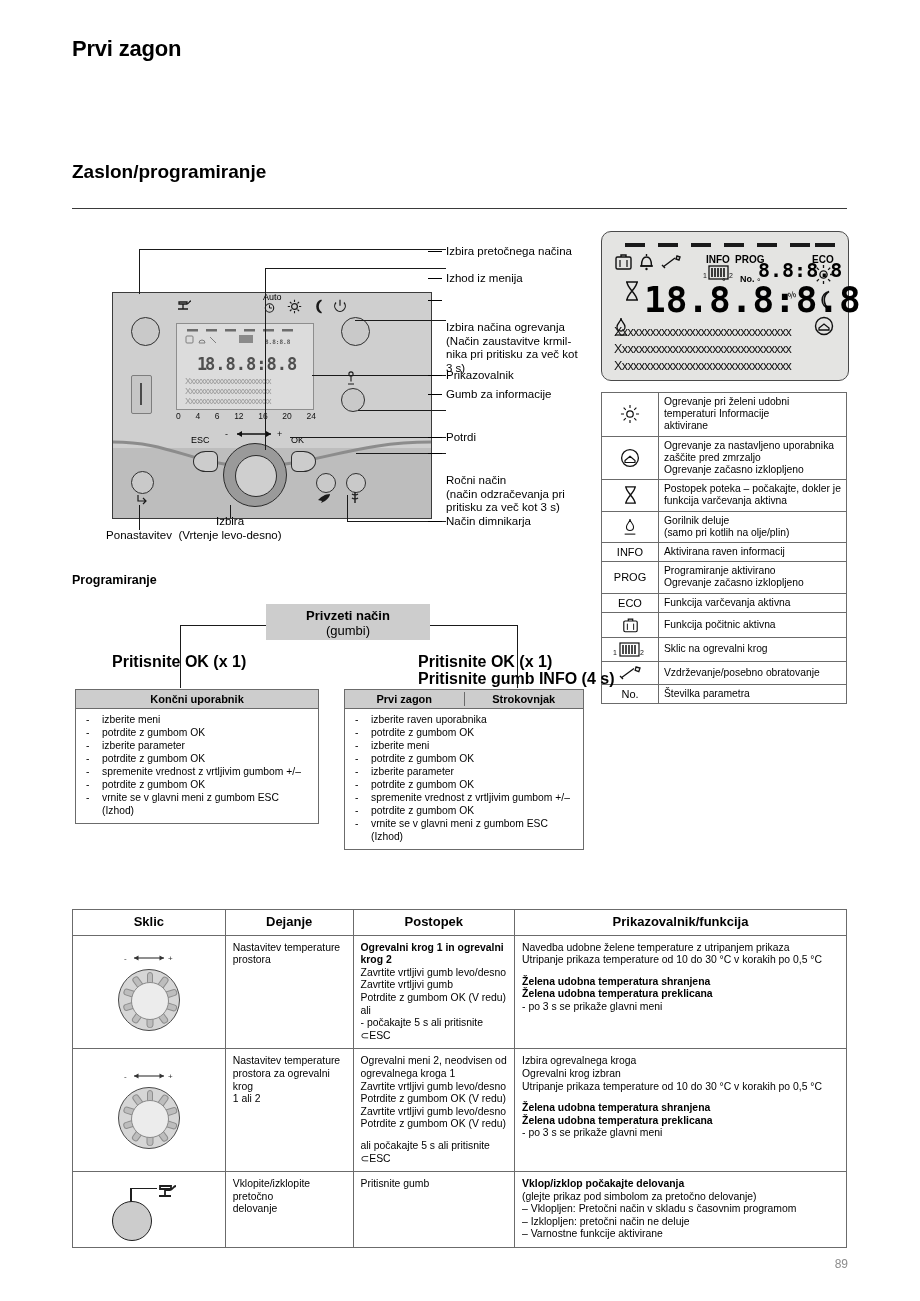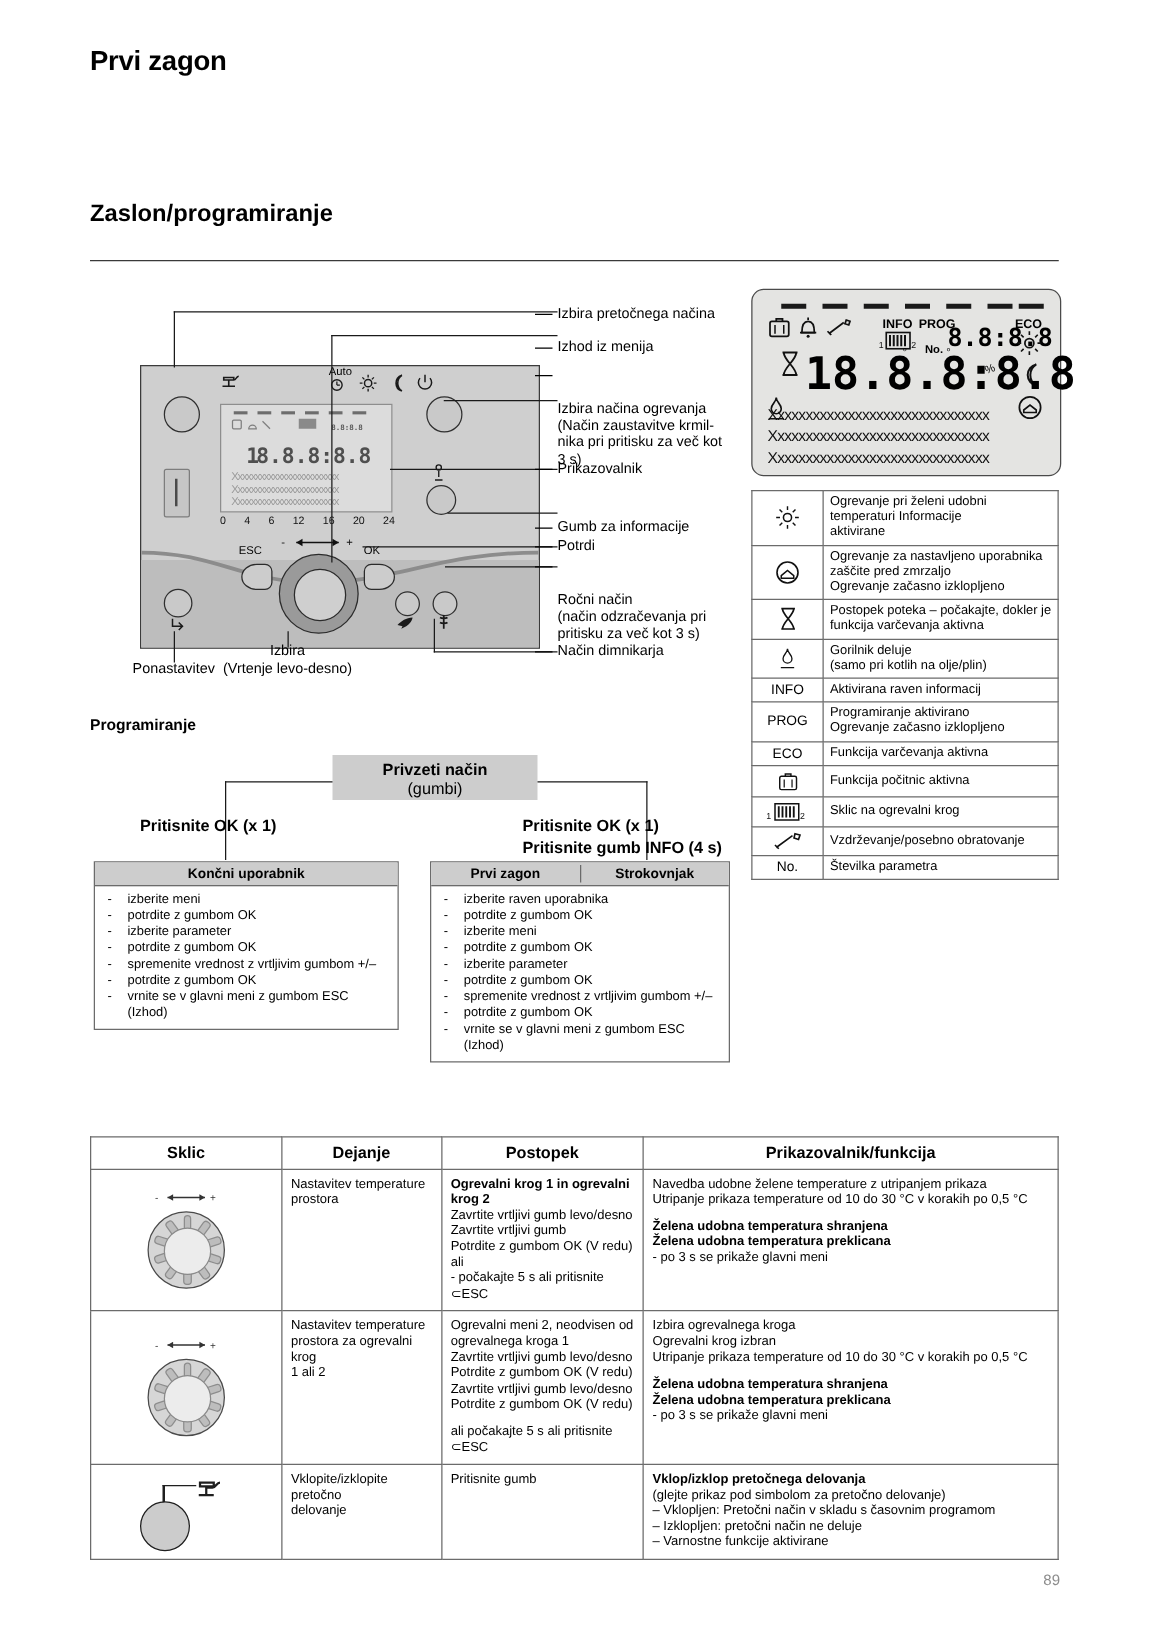--- a/index.html
+++ b/index.html
@@ -197,21 +197,21 @@
     text-align: center;
     font-size: 13px;
     padding-top: 4px;
     box-sizing: border-box;
   }
   .flowline { position: absolute; background: #1a1a1a; }
   .flowline.h { height: 1.2px; }
   .flowline.v { width: 1.2px; }
   .presslabel {
     position: absolute;
-    font-size: 13px; font-weight: bold;
+    font-size: 16px; font-weight: bold;
   }
   .ubox {
     position: absolute;
     border: 1px solid #6b6b6b;
     font-size: 10.3px;
     background: #fff;
   }
   .ubox .uhead {
     background: #cdcdcd;
     border-bottom: 1px solid #6b6b6b;
@@ -488,21 +488,21 @@
       <span class="dash"></span>
       <span>Izbira načina ogrevanja
 (Način zaustavitve krmil-
 nika pri pritisku za več kot
 3 s)</span>
     </div>
     <div class="callout" style="top:129px;">
       <span class="dash"></span>
       <span>Prikazovalnik</span>
     </div>
-    <div class="callout" style="top:176px;">
+    <div class="callout" style="top:148px;">
       <span class="dash"></span>
       <span>Gumb za informacije</span>
     </div>
     <div class="callout" style="top:191px;">
       <span class="dash"></span>
       <span>Potrdi</span>
     </div>
     <div class="callout" style="top:207px; white-space:pre-line;">
       <span class="dash"></span>
       <span>Ročni način
@@ -881,21 +881,21 @@
             </div>
             <div class="circ"></div>
           </div>
         </td>
         <td style="white-space:pre-line;">Vklopite/izklopite pretočno
 delovanje</td>
         <td>
           <span>Pritisnite gumb</span>
         </td>
         <td>
-          <span class="b">Vklop/izklop pretočnega delovanja</span><br>
+          <span class="b">Vklop/izklop počakajte delovanja</span><br>
           <span>(glejte prikaz pod simbolom za pretočno delovanje)</span><br>
           <span>– Vklopljen: Pretočni način v skladu s časovnim programom</span><br>
           <span>– Izklopljen: pretočni način ne deluje</span><br>
           <span>– Varnostne funkcije aktivirane</span>
         </td>
       </tr>
     </tbody>
   </table>
 
   <div class="pagenum">89</div>

